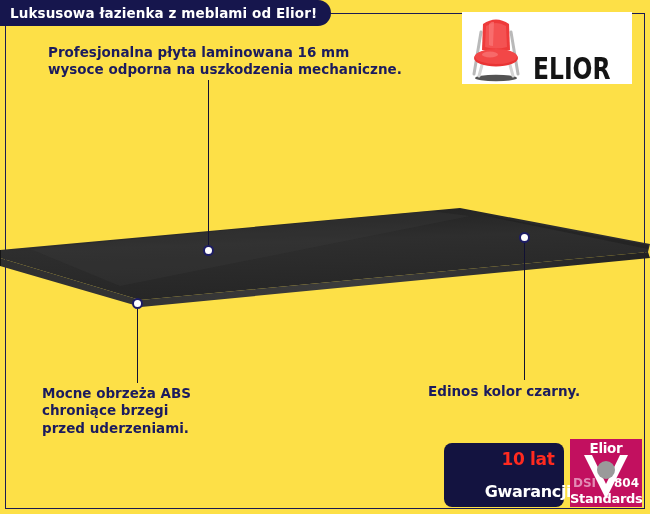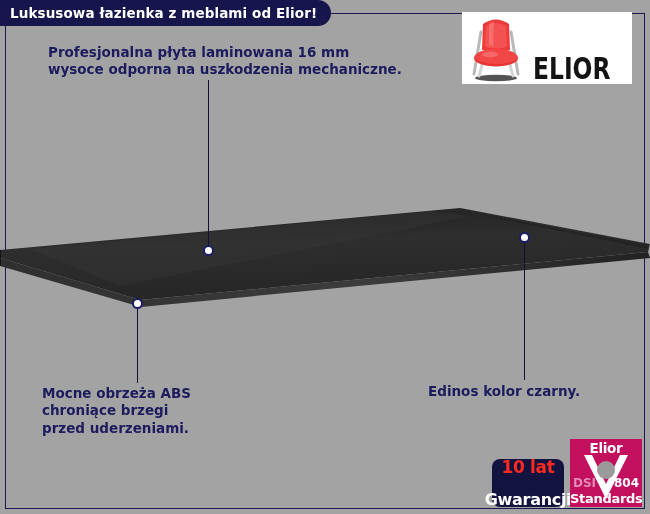--- a/index.html
+++ b/index.html
@@ -8,21 +8,21 @@
     background: #ffffff;
   }
   body {
     font-family: "DejaVu Sans", "Liberation Sans", sans-serif;
   }
 
   #stage {
     position: relative;
     width: 650px;
     height: 514px;
-    background: #a3a3a3;
+    background: #fde047;
     overflow: hidden;
     box-sizing: border-box;
   }
 
   
   #frame {
     position: absolute;
     left: 5px;
     top: 13px;
     width: 640px;
@@ -136,28 +136,29 @@
     right: 8px;
     bottom: 7px;
     display: flex;
     align-items: flex-end;
     gap: 6px;
     z-index: 6;
   }
 
   #warranty-badge {
     width: 72px;
-    height: 48px;
+    height: 64px;
     background: #131340;
     border-radius: 8px;
     display: flex;
     flex-direction: column;
     align-items: center;
     justify-content: center;
     line-height: 1;
+    padding-left: 48px;
   }
   #warranty-years {
     color: #ff2a1f;
     font-size: 17px;
     font-weight: bold;
     letter-spacing: -0.3px;
   }
   #warranty-label {
     color: #ffffff;
     font-size: 16px;

